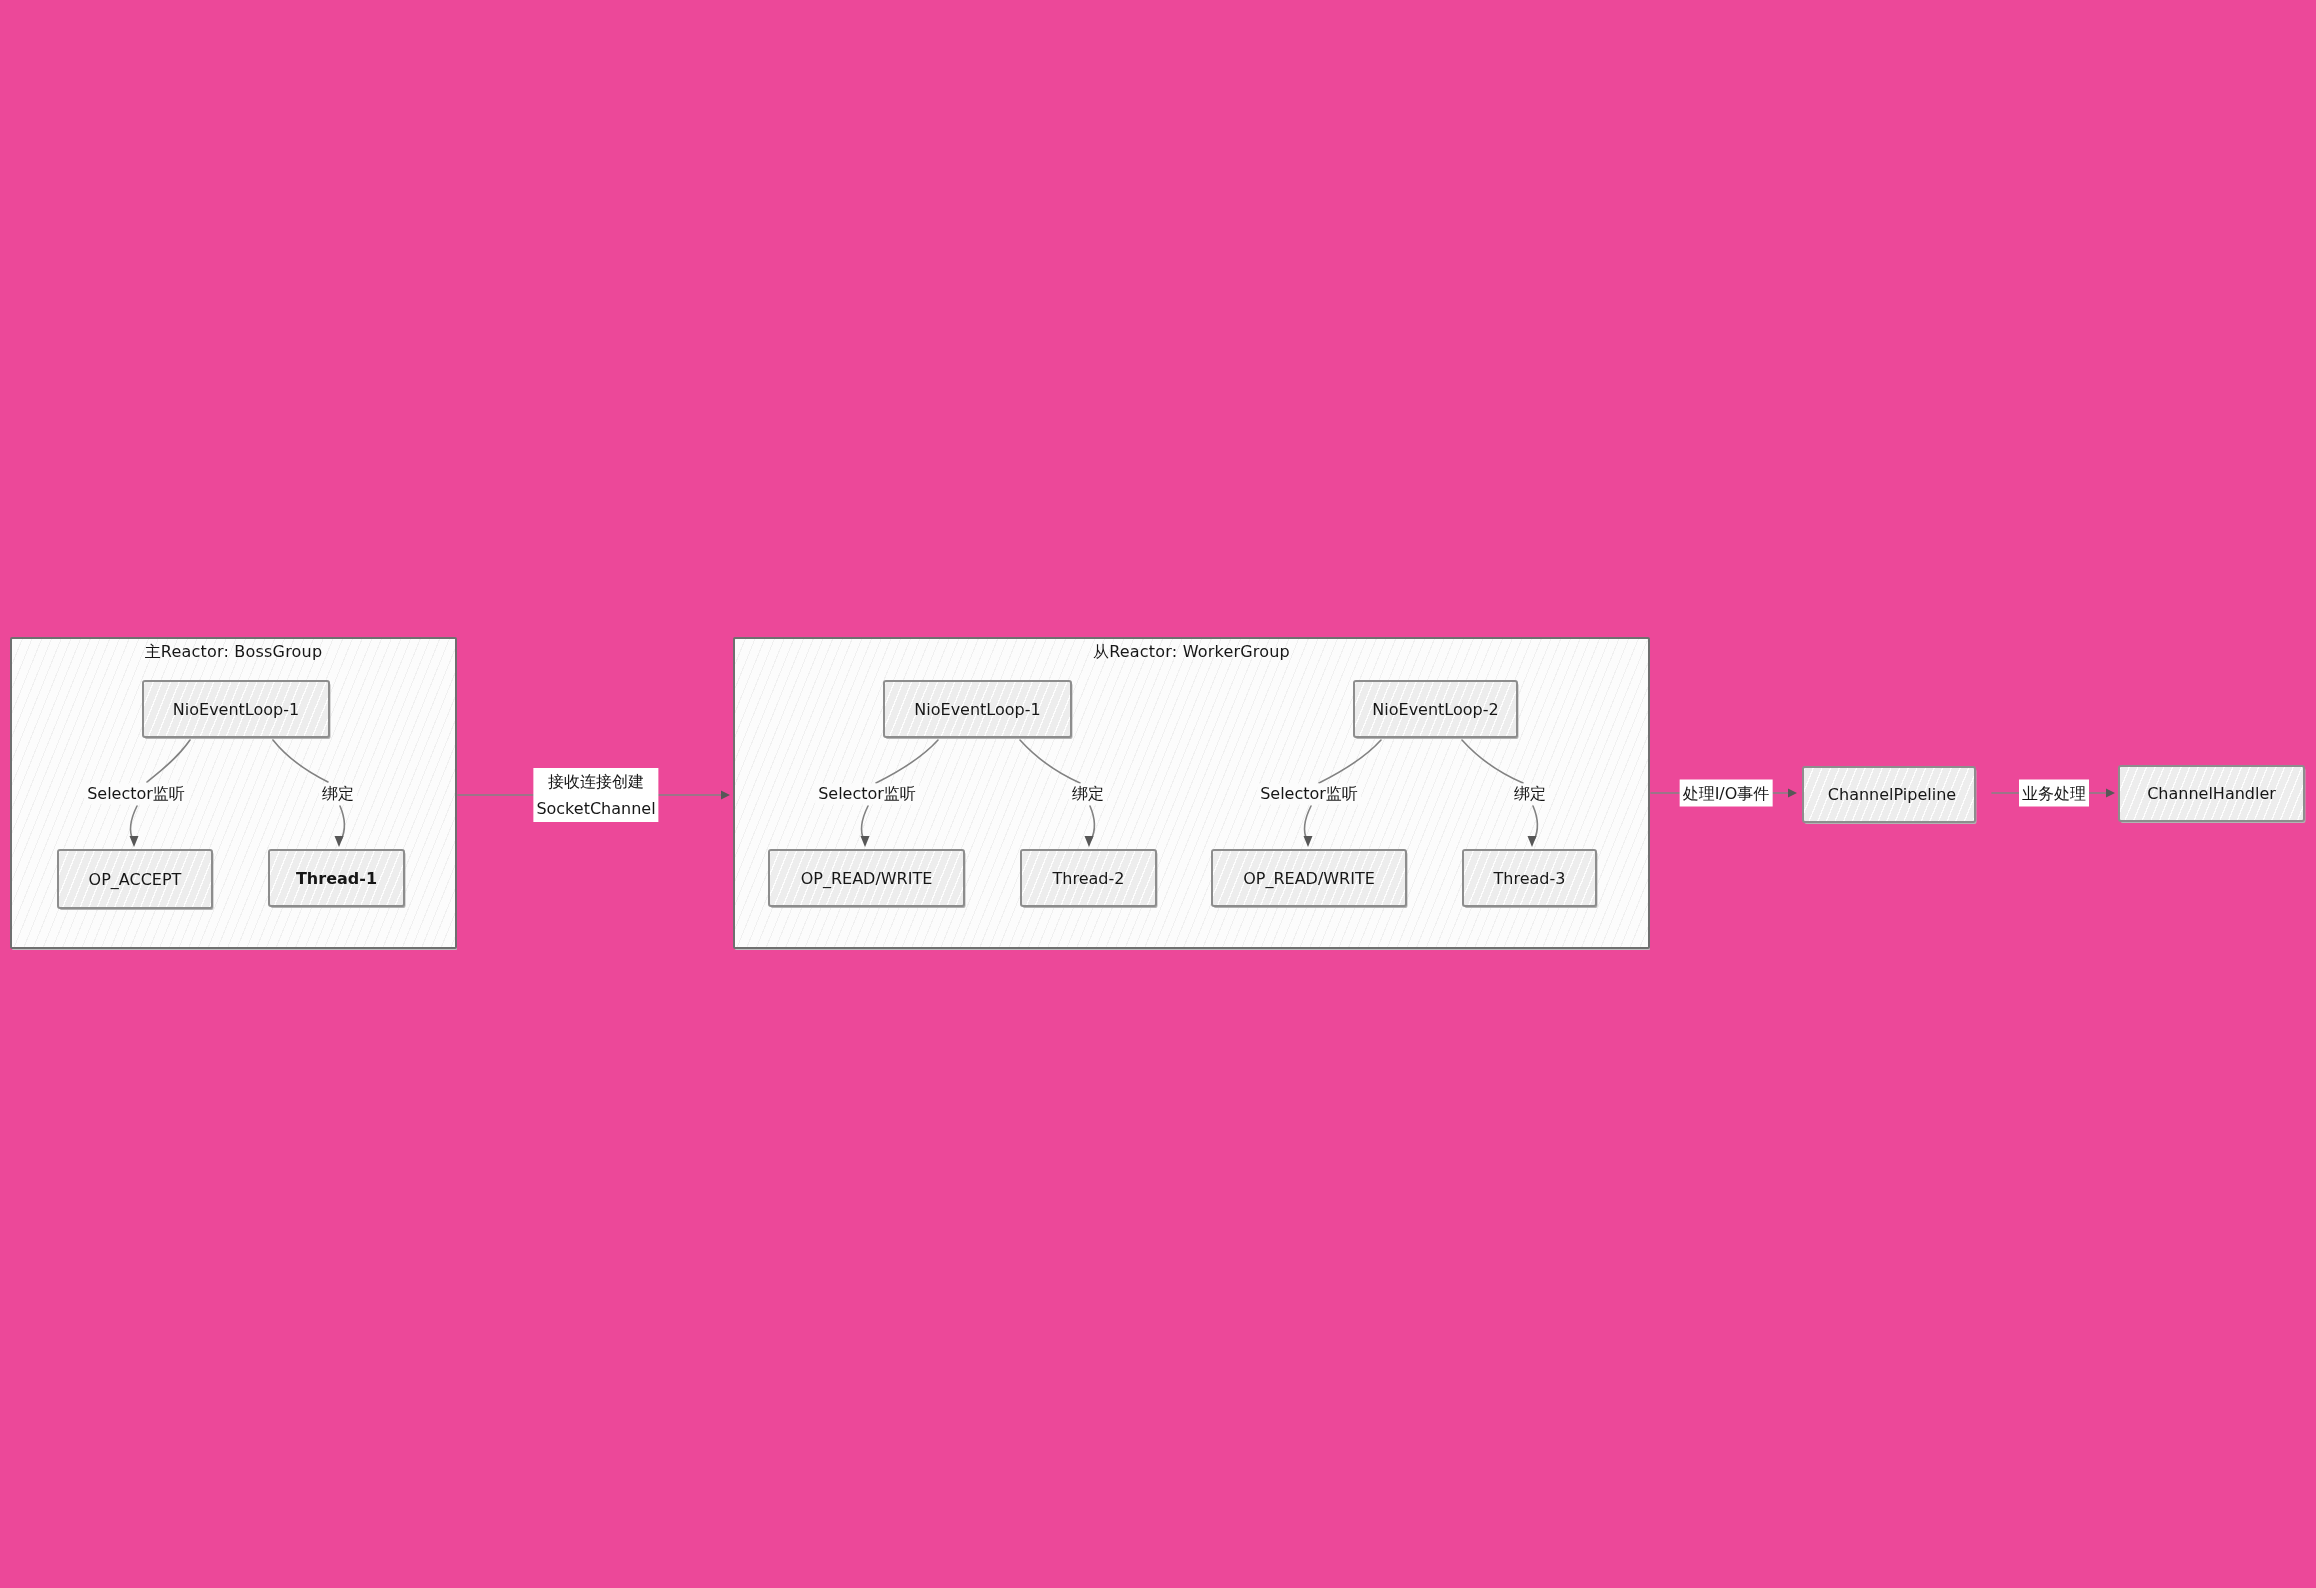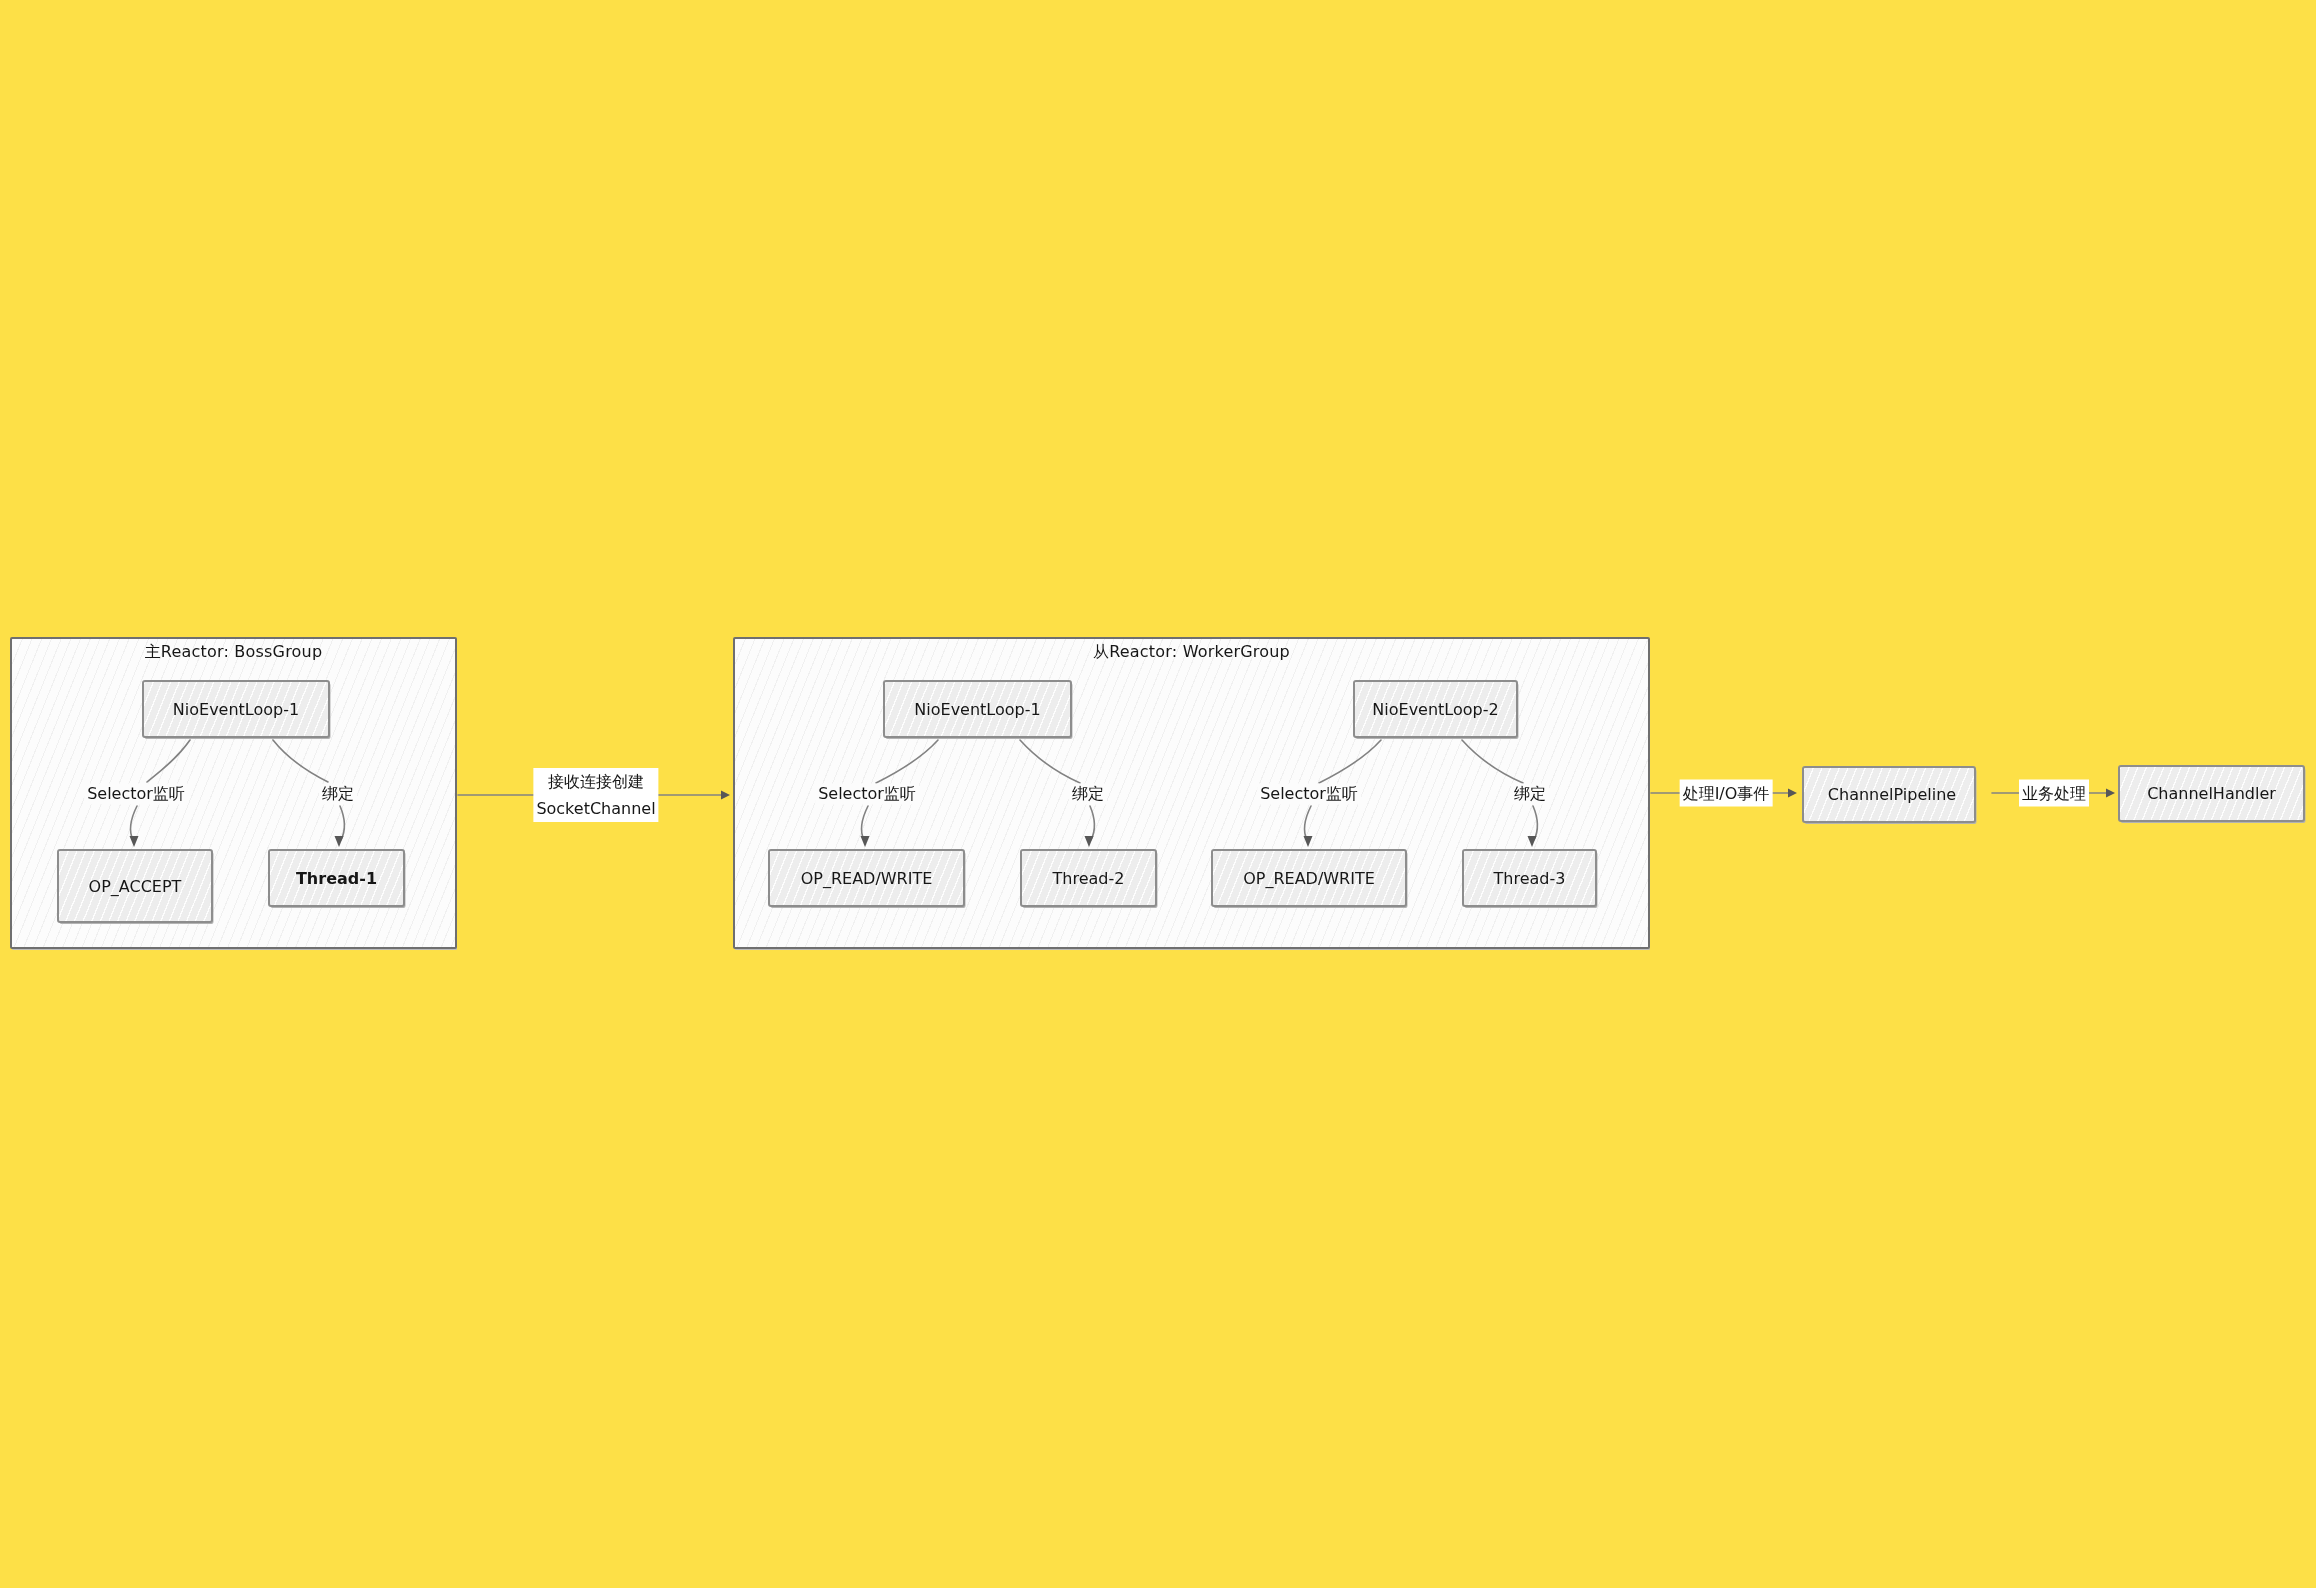--- a/index.html
+++ b/index.html
@@ -1,19 +1,19 @@
 <!DOCTYPE html>
 <html><head>
 <meta charset="utf-8">
 <style>
   html,body{margin:0;padding:0;background:#ffffff;}
   .canvas{
     position:relative;
     width:2316px;height:1588px;
-    background:#fde047;
+    background:#ec4899;
     font-family:"DejaVu Sans","Liberation Sans",sans-serif;
     color:#161616;
     overflow:hidden;
   }
   .container{
     position:absolute;
     box-sizing:border-box;
     background-color:#fcfcfc;
     background-image:repeating-linear-gradient(112deg, rgba(160,160,160,0.13) 0 1px, transparent 1px 9px);
     border:2px solid #6f6f6f;
@@ -98,21 +98,21 @@
     <polygon points="721,790.5 721,799.5 730,795"></polygon>
     <path d="M 1651,793 L 1788,793"></path>
     <polygon points="1788,788.5 1788,797.5 1797,793"></polygon>
     <path d="M 1992,793 L 2106,793"></path>
     <polygon points="2106,788.5 2106,797.5 2115,793"></polygon>
   </svg>
 
   <div class="node" style="left:142px;top:680px;width:188px;height:58px;">
     <span>NioEventLoop-1</span>
   </div>
-  <div class="node" style="left:57px;top:849px;width:156px;height:74px;">
+  <div class="node" style="left:57px;top:849px;width:156px;height:60px;">
     <span>OP_ACCEPT</span>
   </div>
   <div class="node" style="left:268px;top:849px;width:137px;height:58px;font-weight:bold;">
     <span>Thread-1</span>
   </div>
 
   <div class="node" style="left:883px;top:680px;width:189px;height:58px;">
     <span>NioEventLoop-1</span>
   </div>
   <div class="node" style="left:768px;top:849px;width:197px;height:58px;">

